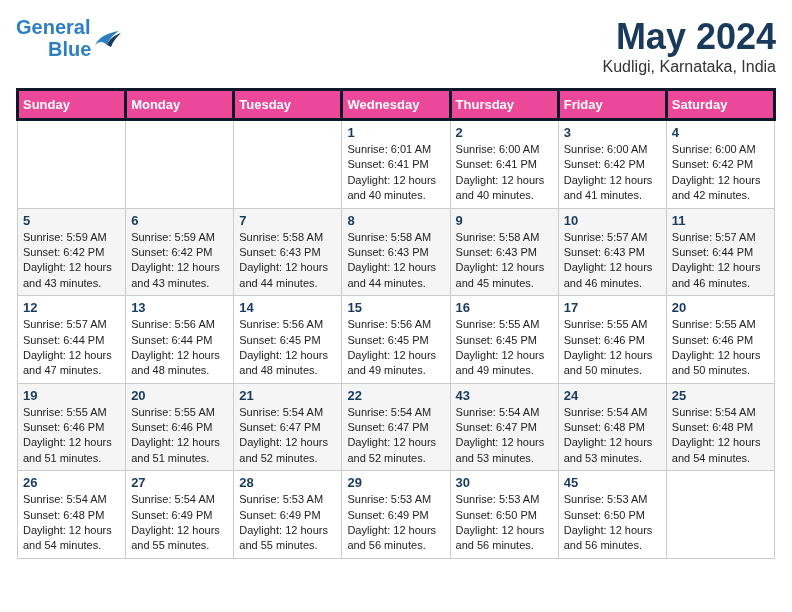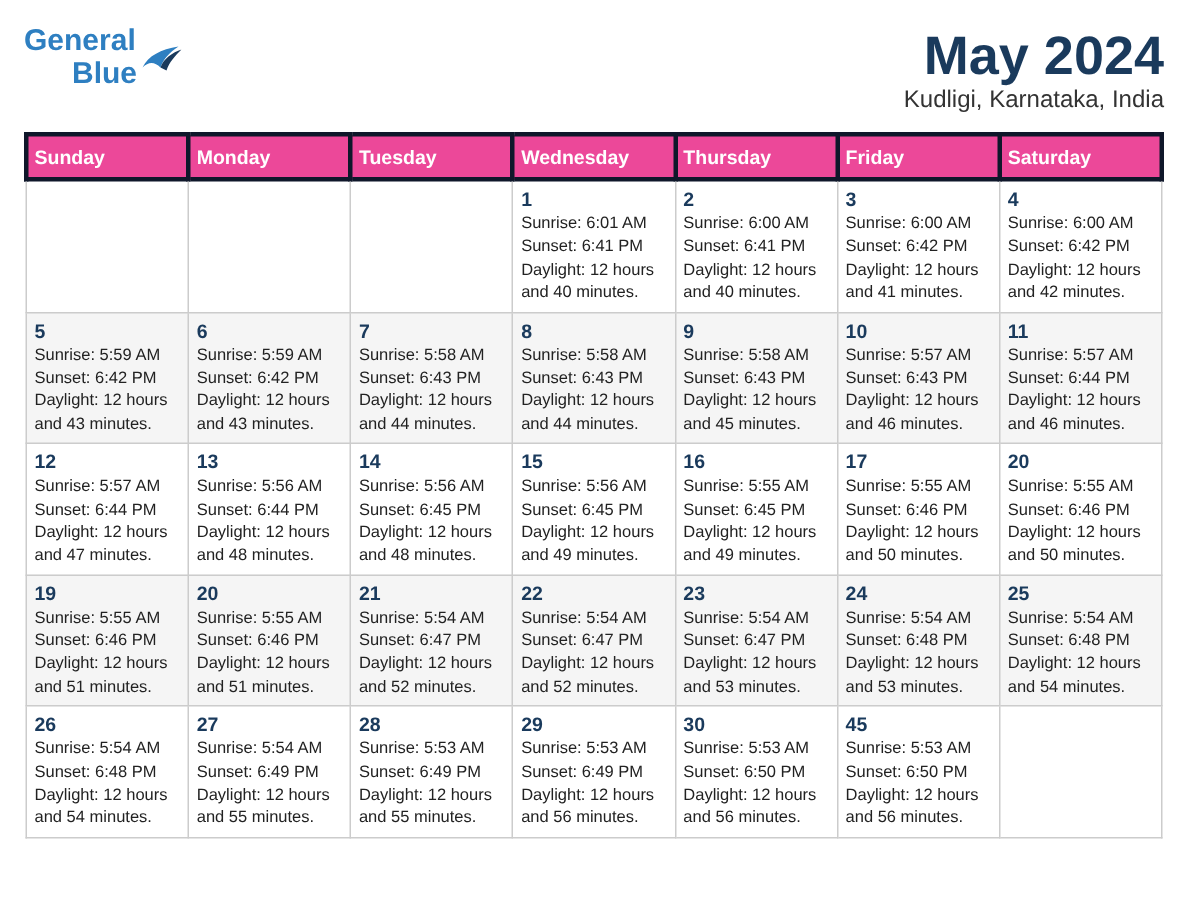--- a/index.html
+++ b/index.html
@@ -215,21 +215,21 @@
         </td>
         <td>
           <span class="day-num">21</span>
           <div class="day-info">Sunrise: 5:54 AM<br>Sunset: 6:47 PM<br>Daylight: 12 hours<br>and 52 minutes.</div>
         </td>
         <td>
           <span class="day-num">22</span>
           <div class="day-info">Sunrise: 5:54 AM<br>Sunset: 6:47 PM<br>Daylight: 12 hours<br>and 52 minutes.</div>
         </td>
         <td>
-          <span class="day-num">23</span>
+          <span class="day-num">43</span>
           <div class="day-info">Sunrise: 5:54 AM<br>Sunset: 6:47 PM<br>Daylight: 12 hours<br>and 53 minutes.</div>
         </td>
         <td>
           <span class="day-num">24</span>
           <div class="day-info">Sunrise: 5:54 AM<br>Sunset: 6:48 PM<br>Daylight: 12 hours<br>and 53 minutes.</div>
         </td>
         <td>
           <span class="day-num">25</span>
           <div class="day-info">Sunrise: 5:54 AM<br>Sunset: 6:48 PM<br>Daylight: 12 hours<br>and 54 minutes.</div>
         </td>

